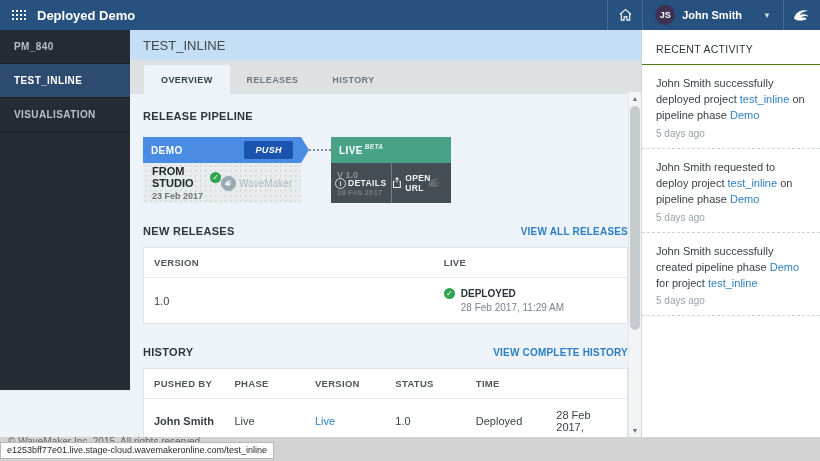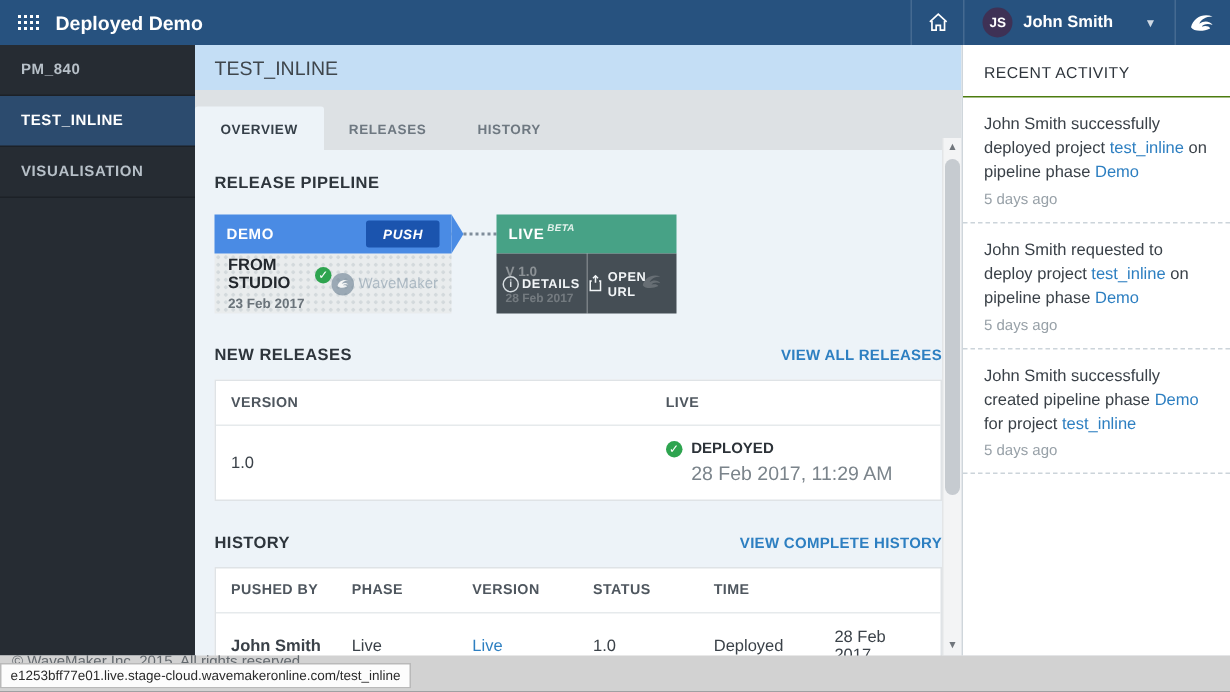--- a/index.html
+++ b/index.html
@@ -16,28 +16,28 @@
   .tb-right { display:flex; align-items:center; height:100%; }
   .tb-div { width:1px; height:100%; background:rgba(255,255,255,.14); }
   .tb-home { width:34px; height:100%; display:flex; align-items:center; justify-content:center; cursor:pointer; }
   .tb-user { display:flex; align-items:center; gap:7px; padding:0 12px; height:100%; cursor:pointer; }
   .avatar { width:20px; height:20px; border-radius:50%; background:#3e3155; color:#fff; font-size:9px; font-weight:bold; display:flex; align-items:center; justify-content:center; }
   .uname { color:#fff; font-size:11px; font-weight:bold; }
   .caret { color:#cfd9e4; font-size:8px; margin-left:14px; }
   .tb-logo { width:36px; height:100%; display:flex; align-items:center; justify-content:center; }
 
   
-  .sidebar { position:absolute; left:0; top:30px; width:130px; height:407px; background:#262c33; }
+  .sidebar { position:absolute; left:0; top:30px; width:130px; height:360px; background:#262c33; }
   .side-item { padding:11px 14px; font-size:10px; font-weight:bold; letter-spacing:.4px; color:#b7c0c8; border-bottom:1px solid #1c2127; cursor:pointer; }
   .side-item.sel { background:#2c4b6e; color:#ffffff; }
 
   
   .main { position:absolute; left:130px; top:30px; width:511px; height:407px; }
   .m-head { height:30px; background:#c4def5; display:flex; align-items:center; padding-left:13px; font-size:13px; color:#3f464c; }
-  .m-tabs { height:40px; background:#dde1e4; display:flex; align-items:flex-end; }
+  .m-tabs { height:34px; background:#dde1e4; display:flex; align-items:flex-end; padding-left:14px; }
   .tab { padding:10px 17px 9px; font-size:9px; font-weight:bold; letter-spacing:.4px; color:#6e7881; cursor:pointer; }
   .tab.active { background:#edf3f8; color:#353f48; border-radius:2px 2px 0 0; }
   .content { position:relative; height:345px; background:#edf3f8; padding-top:16px; }
 
   .sec-head { display:flex; justify-content:space-between; align-items:center; padding:0 13px; }
   .sec-title { font-size:11px; font-weight:bold; color:#2e353c; letter-spacing:.3px; }
   .sec-link { font-size:10px; font-weight:bold; color:#2d7fc1; letter-spacing:.2px; text-decoration:none; cursor:pointer; }
 
   
   .pipeline { display:flex; align-items:flex-start; padding:0 13px; margin-top:15px; }
@@ -74,21 +74,21 @@
   
   .tbl { background:#fff; border:1px solid #dfe3e6; margin:10px 13px 0; }
   .thr { display:flex; border-bottom:1px solid #e6eaec; }
   .th { font-size:9.5px; font-weight:bold; color:#4e565e; letter-spacing:.3px; padding:9px 10px; }
   .trow { display:flex; align-items:center; }
   .td { font-size:11px; color:#3a4148; padding:10px; }
   .w60 { width:60%; } .w40 { width:40%; }
   .c6 { width:16.66%; }
   .dep-cell { display:flex; align-items:flex-start; gap:6px; }
   .dep-name { font-size:10px; font-weight:bold; color:#2c3238; }
-  .dep-time { font-size:13px; color:#7b848b; margin-top:3px; }
+  .dep-time { font-size:10px; color:#7b848b; margin-top:3px; }
   .cell-link { color:#2d7fc1; cursor:pointer; }
   .mt22 { margin-top:22px; }
 
   
   .vscroll { position:absolute; top:62px; right:0; bottom:0; width:13px; background:#f3f4f5; border-left:1px solid #e3e5e7; }
   .sb-btn { height:13px; font-size:7px; color:#70767c; text-align:center; line-height:13px; cursor:pointer; }
   .sb-down { position:absolute; bottom:0; left:0; right:0; }
   .sb-thumb { position:absolute; top:14px; left:1px; width:10px; height:224px; background:#c6cbd0; border-radius:5px; cursor:grab; }
 
   

